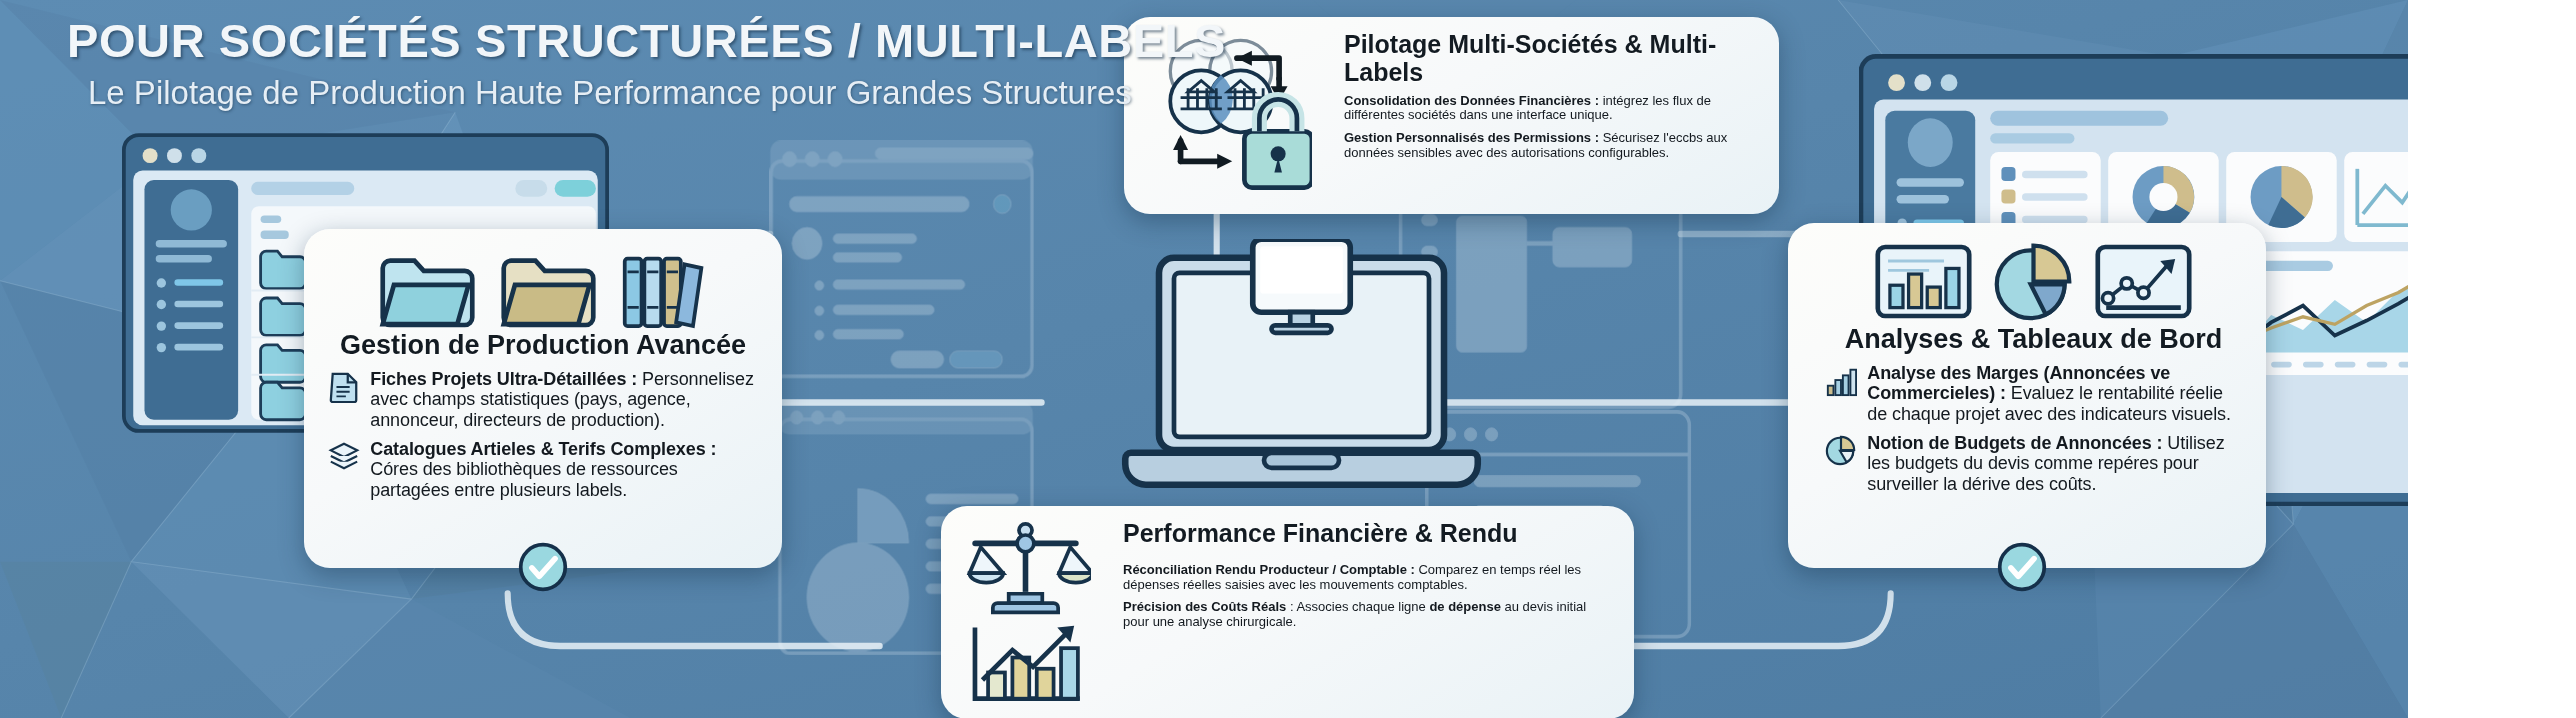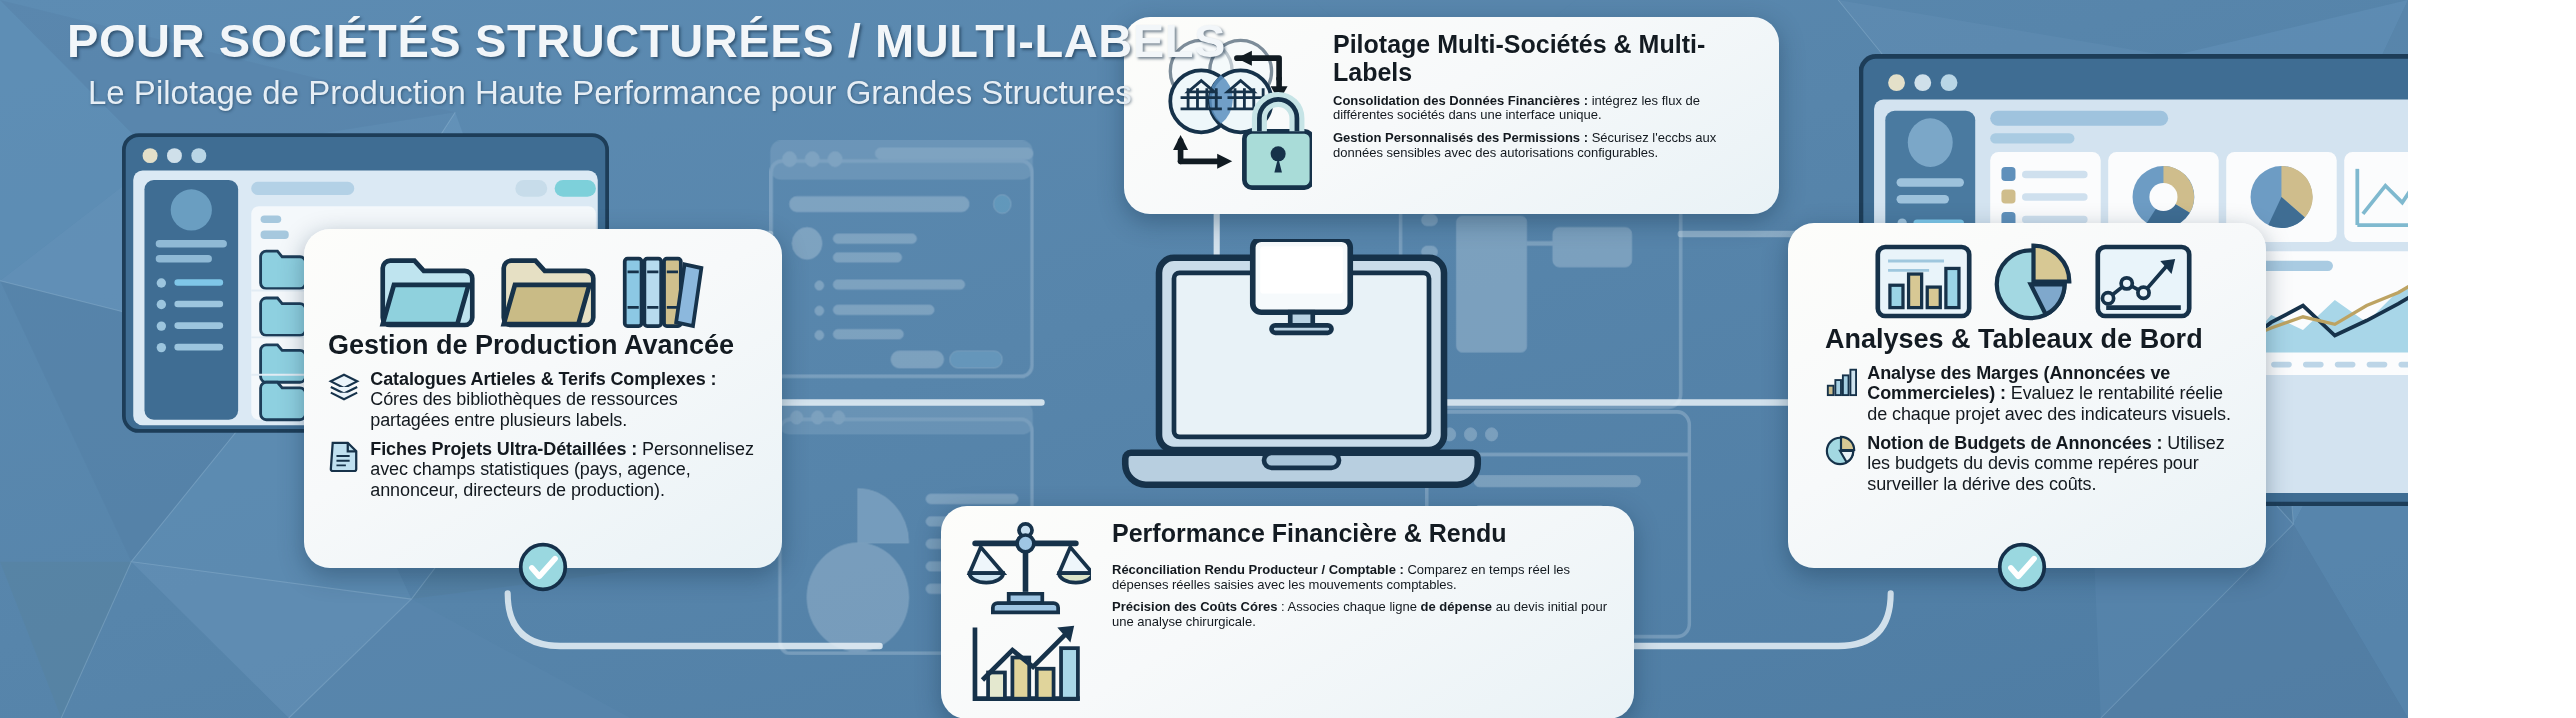--- a/index.html
+++ b/index.html
@@ -59,30 +59,30 @@
     border-radius: 26px;
     box-shadow: 0 7.5px 24px rgba(12,38,62,.34);
     z-index: 30;
     padding: 15px 24px 17px 24px;
   }
   .card-top    { left: 1124px; top: 17px;  width: 655px; height: 197px; padding: 13px 20.6px 13px 19px; }
   .card-left   { left: 304px;  top: 229px; width: 478px; height: 339px; }
   .card-right  { left: 1788px; top: 223px; width: 478px; height: 345px; padding-left: 37px; }
   .card-bottom { left: 941px; top: 506px; width: 693px; height: 213px; padding: 13px 22.5px 13px 19px; }
 
-  .card-row { display: flex; gap: 21px; align-items: flex-start; height: 100%; }
+  .card-row { display: flex; gap: 32px; align-items: flex-start; height: 100%; }
   .card-icon-col { flex: 0 0 auto; display: flex; align-items: center; justify-content: center; }
   .card-body { flex: 1 1 auto; min-width: 0; }
 
   .card-title {
     font-size: 25px; font-weight: bold; color: #131b22;
     margin-bottom: 16px; line-height: 1.12;
     text-shadow: 0 0.9px 0 rgba(255,255,255,.8);
   }
-  .card-title-center { text-align: left; font-size: 27px; margin-bottom: 5.6px; }
+  .card-title-center { text-align: center; font-size: 27px; margin-bottom: 5.6px; }
 
   .bullet { display: flex; gap: 10.3px; align-items: flex-start; margin-top: 8.4px; }
   .bullet-icon { flex: 0 0 auto; width: 32px; height: 32px; margin-top: 1.9px; }
   .bullet-text {
     font-size: 18px; line-height: 1.14; color: #13191f;
     font-weight: 400; letter-spacing: -0.1px;
   }
   .bullet-text b { font-weight: bold; }
 
   .para { margin-top: 7.5px; font-size: 13px; line-height: 1.15; color: #13191f; }
@@ -477,43 +477,43 @@
         <path d="M68,14 l18,4 l-9,62 l-18,-4 z" fill="#8cb8dd" stroke="#16324a" stroke-width="4"></path>
         <g stroke="#16324a" stroke-width="3">
           <path d="M7,22 h12 M7,60 h12 M28,22 h12 M28,60 h12 M49,22 h12 M49,60 h12"></path>
         </g>
       </svg>
     </div>
     <div class="card-title card-title-center">Gestion de Production Avancée</div>
 
     <div class="bullet">
       <svg class="bullet-icon" viewBox="0 0 34 34">
+        <path d="M5,3 h16 l9,9 v19 a2,2 0 0,1 -2,2 h-23 a2,2 0 0,1 -2,-2 z" fill="#bfe0f0" stroke="#16324a" stroke-width="2.4"></path>
+        <path d="M21,3 v9 h9" fill="none" stroke="#16324a" stroke-width="2.4"></path>
+        <g stroke="#16324a" stroke-width="2">
+            <path d="M9,17 h14 M9,22 h14 M9,27 h10"></path>
+          </g>
+      </svg>
+      <div class="bullet-text">
+        <b>Fiches Projets Ultra-Détaillées :</b>
+        <span>Personnelisez avec champs statistiques (pays, agence, annonceur, directeurs de production).</span>
+      </div>
+    </div>
+
+    <div class="bullet">
+      <svg class="bullet-icon" viewBox="0 0 34 34">
         <g fill="#eaf4fa" stroke="#16324a" stroke-width="2.3">
           <path d="M17,4 L31,11 L17,18 L3,11 Z"></path>
           <path d="M3,17 L17,24 L31,17"></path>
           <path d="M3,23 L17,30 L31,23"></path>
         </g>
       </svg>
       <div class="bullet-text">
         <b>Catalogues Artieles &amp; Terifs Complexes :</b>
         <span>Córes des bibliothèques de ressources partagées entre plusieurs labels.</span>
-      </div>
-    </div>
-
-    <div class="bullet">
-      <svg class="bullet-icon" viewBox="0 0 34 34">
-        <path d="M5,3 h16 l9,9 v19 a2,2 0 0,1 -2,2 h-23 a2,2 0 0,1 -2,-2 z" fill="#bfe0f0" stroke="#16324a" stroke-width="2.4"></path>
-        <path d="M21,3 v9 h9" fill="none" stroke="#16324a" stroke-width="2.4"></path>
-        <g stroke="#16324a" stroke-width="2">
-            <path d="M9,17 h14 M9,22 h14 M9,27 h10"></path>
-          </g>
-      </svg>
-      <div class="bullet-text">
-        <b>Fiches Projets Ultra-Détaillées :</b>
-        <span>Personnelisez avec champs statistiques (pays, agence, annonceur, directeurs de production).</span>
       </div>
     </div>
   </div>
 
   <svg class="check-badge check-left" viewBox="0 0 56 56">
     <circle cx="28" cy="28" r="24" fill="#9ad8e0" stroke="#15304a" stroke-width="4"></circle>
     <path d="M16,29 L24,38 L41,19" fill="none" stroke="#ffffff" stroke-width="6" stroke-linecap="round" stroke-linejoin="round"></path>
   </svg>
 
   <div class="card card-right">
@@ -601,21 +601,21 @@
           <polygon points="104,8 122,6 118,24" fill="#16324a"></polygon>
         </svg>
       </div>
       <div class="card-body">
         <div class="card-title">Performance Financière &amp; Rendu</div>
         <div class="para">
           <b>Réconciliation Rendu Producteur / Comptable :</b>
           <span>Comparez en temps réel les dépenses réelles saisies avec les mouvements comptables.</span>
         </div>
         <div class="para">
-          <b>Précision des Coûts Córes</b><span> : Associes chaque ligne</span>
+          <b>Précision des Coûts Réals</b><span> : Associes chaque ligne</span>
           <b>de dépense</b><span> au devis initial pour une analyse chirurgicale.</span>
         </div>
       </div>
     </div>
   </div>
 
 </div>
 
 
 </body></html>

